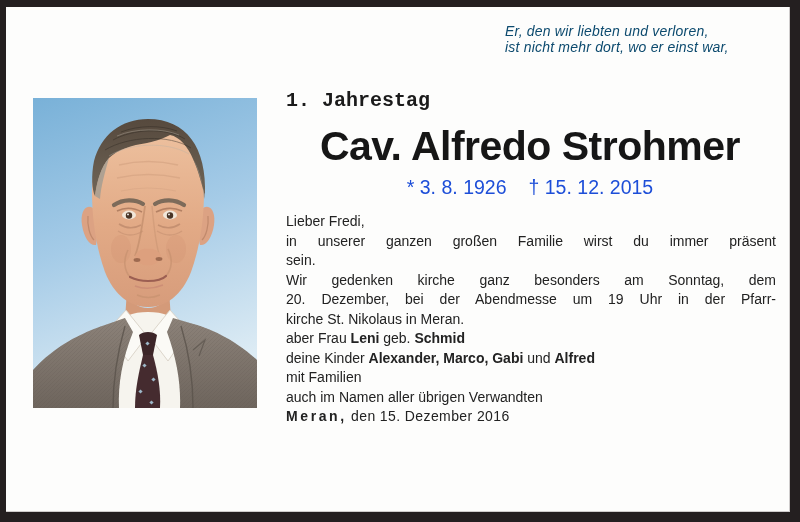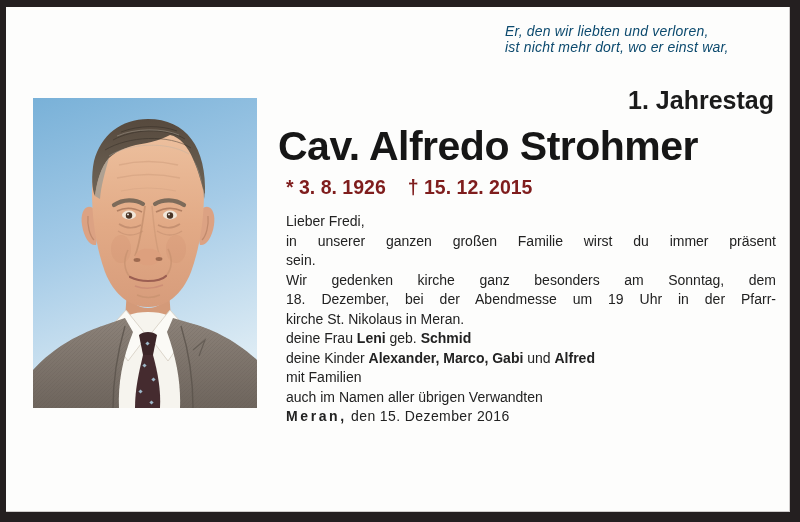--- a/index.html
+++ b/index.html
@@ -19,32 +19,33 @@
     overflow:hidden;
   }
   .photo svg { display:block; }
   .epigraph {
     position:absolute; left:499px; top:17px;
     font-style:italic; font-size:14px; line-height:15.5px;
     color:#0c4a6e; letter-spacing:0.2px; white-space:nowrap;
   }
   .anniversary {
     position:absolute; left:280px; top:81px; width:488px;
-    text-align:right; font-weight:bold; font-size:25px; line-height:25px;
+    text-align:left; font-weight:bold; font-size:20px; line-height:25px;
     color:#1b1b1b;
+    font-family:Liberation Mono, monospace;
   }
   .headline {
     position:absolute; left:272px; top:118px; width:504px; margin:0;
-    font-weight:bold; font-size:41px; line-height:42px;
+    text-align:center; font-weight:bold; font-size:41px; line-height:42px;
     letter-spacing:-0.5px; color:#161616; white-space:nowrap;
   }
   .dates {
     position:absolute; left:280px; top:170px; width:488px;
-    text-align:left; font-weight:bold; font-size:19.5px; line-height:20px;
-    color:#7f1d1d;
+    text-align:center; font-weight:normal; font-size:19.5px; line-height:20px;
+    color:#1d4ed8;
   }
   .dates .death { margin-left:22px; }
   .textcol {
     position:absolute; left:280px; top:205px; width:490px;
     font-size:14px; line-height:19.5px; color:#222;
   }
   .textcol p { margin:0; }
   .gap-sm { margin-top:6px; }
   .gap-md { margin-top:13px; }
   .gap-lg { margin-top:9px; }
@@ -187,26 +188,26 @@
   <div class="textcol">
     <p>Lieber Fredi,</p>
 
     <p class="gap-sm">
       <span class="jline" style="display:block">in unserer ganzen großen Familie wirst du immer präsent</span>
       <span style="display:block">sein.</span>
     </p>
 
     <p class="gap-sm">
       <span class="jline" style="display:block">Wir gedenken kirche ganz besonders am Sonntag, dem</span>
-      <span class="jline" style="display:block">18. Dezember, bei der Abendmesse um 19 Uhr in der Pfarr-</span>
+      <span class="jline" style="display:block">20. Dezember, bei der Abendmesse um 19 Uhr in der Pfarr-</span>
       <span style="display:block">kirche St. Nikolaus in Meran.</span>
     </p>
 
     <p class="gap-md">
-      <span style="display:block"><span>deine Frau </span><span class="b">Leni</span><span> geb. </span><span class="b">Schmid</span></span>
+      <span style="display:block"><span>aber Frau </span><span class="b">Leni</span><span> geb. </span><span class="b">Schmid</span></span>
       <span style="display:block"><span>deine Kinder </span><span class="b">Alexander, Marco, Gabi</span><span> und </span><span class="b">Alfred</span></span>
       <span style="display:block">mit Familien</span>
       <span style="display:block">auch im Namen aller übrigen Verwandten</span>
     </p>
 
     <p class="gap-lg dateline">
       <span class="city">Meran,</span><span class="rest"> den 15. Dezember 2016</span>
     </p>
   </div>
 

